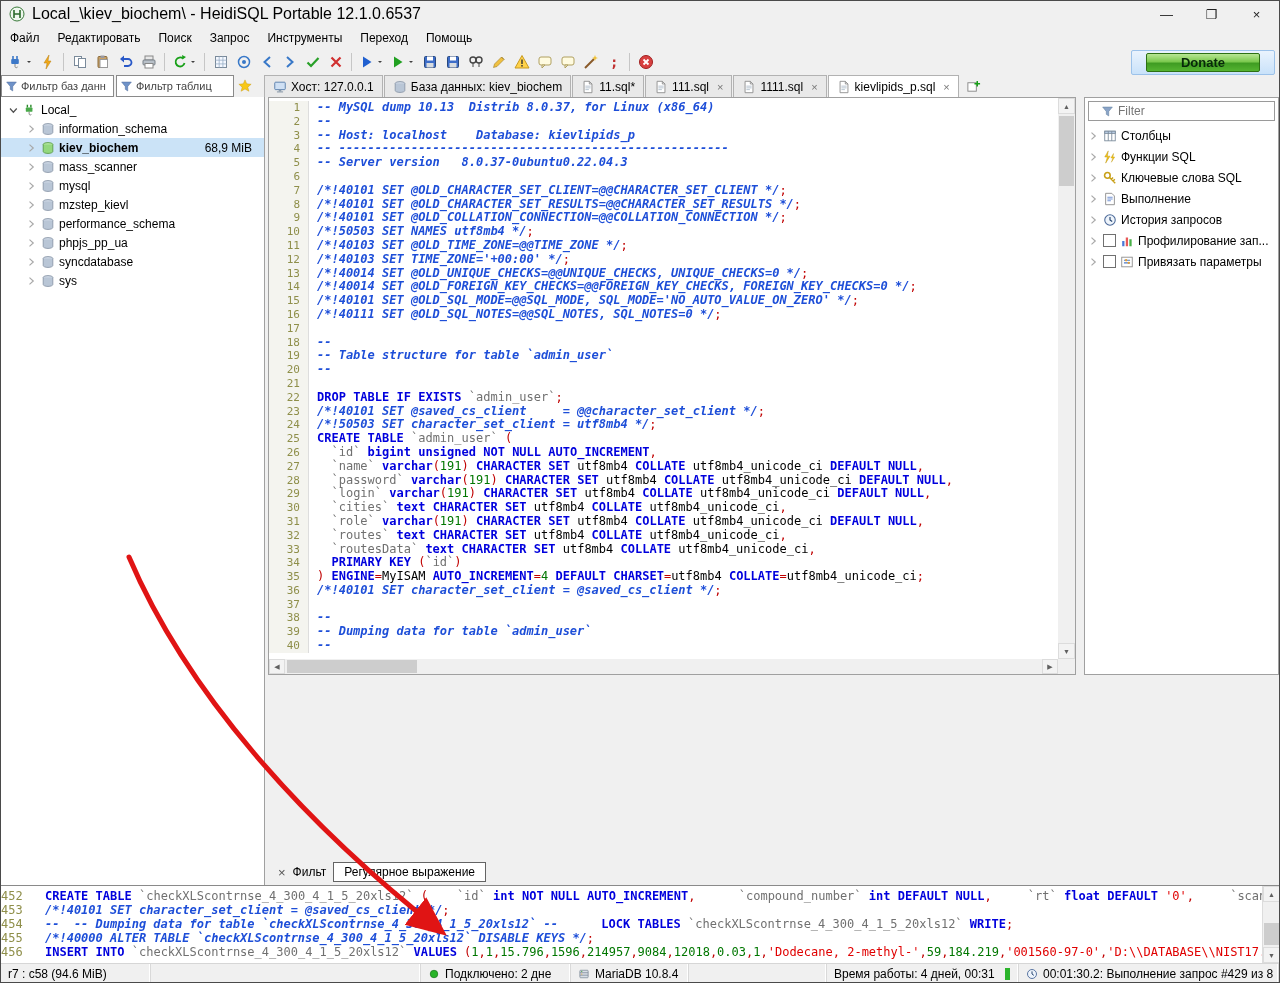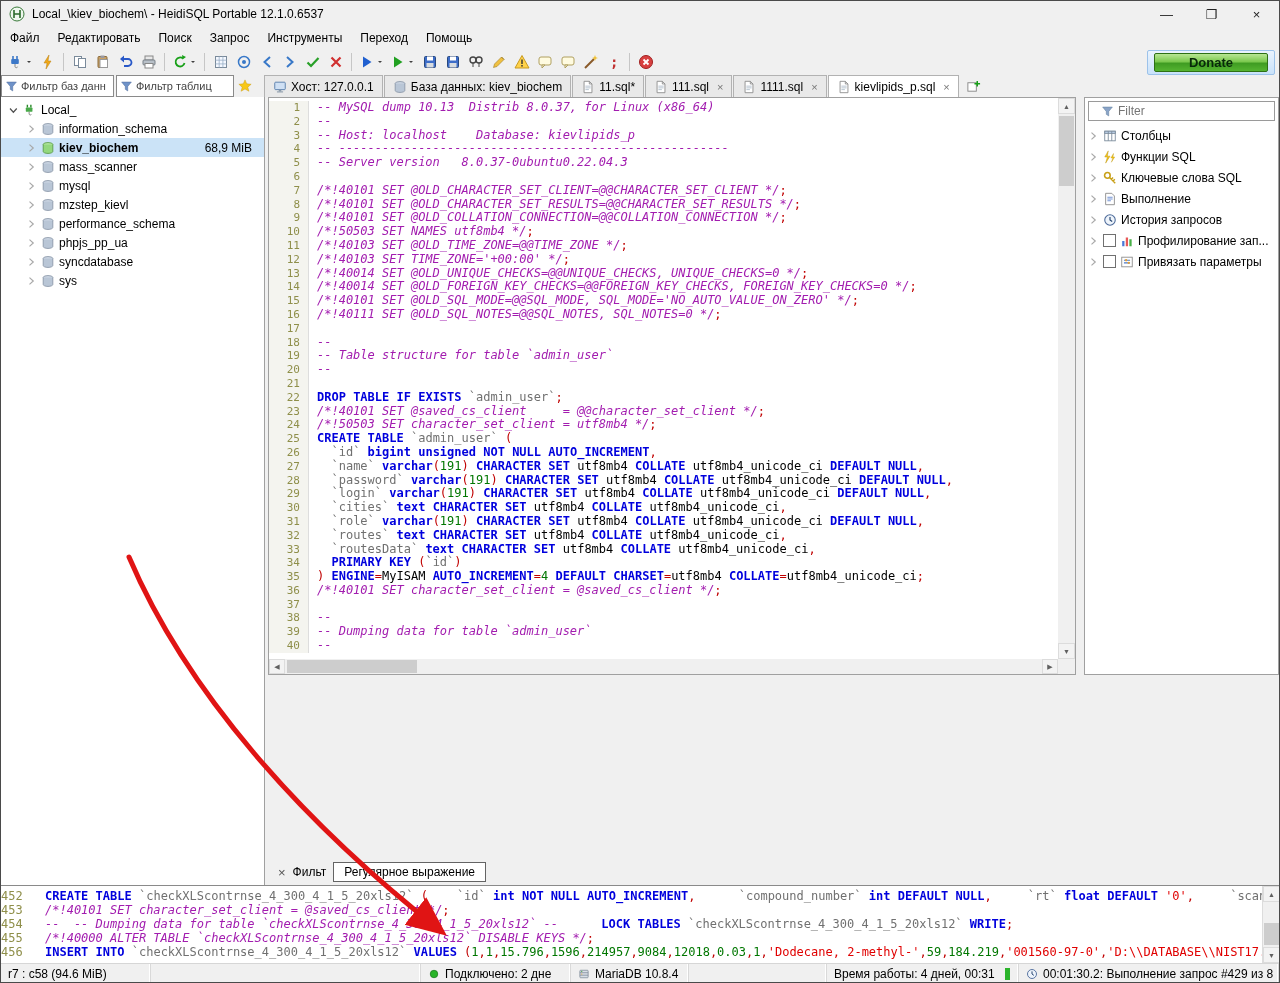--- a/index.html
+++ b/index.html
@@ -3,35 +3,35 @@
 <meta charset="utf-8">
 <style>
   * { margin:0; padding:0; box-sizing:border-box; }
   html,body { background:#9a9a9a; }
   body { font-family:"Liberation Sans",sans-serif; font-size:12px; color:#000; }
   .window { width:1280px; height:983px; background:#f0f0f0; border:1px solid #4a4a4a; position:relative; overflow:hidden; }
 
   
   .titlebar { height:26px; display:flex; align-items:center; background:#f0f0f0; }
   .appicon { width:16px; height:16px; margin:0 7px 0 8px; flex:none; }
-  .title-text { flex:1; font-size:12px; white-space:nowrap; overflow:hidden; }
+  .title-text { flex:1; font-size:16px; white-space:nowrap; overflow:hidden; }
   .wctl { width:45px; height:100%; display:flex; align-items:center; justify-content:center; font-size:13px; color:#222; cursor:default; }
 
   
   .menubar { height:22px; display:flex; align-items:center; background:#f0f0f0; }
   .menu-item { padding:2px 9px; white-space:nowrap; }
 
   
   .toolbar { height:26px; display:flex; align-items:center; background:#f0f0f0; padding-left:4px; }
   .tb-left { display:flex; align-items:center; height:100%; }
   .tbtn { height:22px; min-width:23px; display:flex; align-items:center; justify-content:center; padding:0 2px; border:1px solid transparent; border-radius:2px; }
   .tsep { width:1px; height:18px; background:#c6c6c6; margin:0 4px; flex:none; }
   .ic { width:16px; height:16px; flex:none; }
   .ic.caret { width:8px; height:8px; margin-left:1px; }
-  .donate-wrap { margin-left:auto; margin-right:4px; background:linear-gradient(#eaf3fd,#c9e2fa); border:1px solid #9cc2ea; padding:2px 6px; border-radius:2px; }
+  .donate-wrap { margin-left:auto; margin-right:4px; background:linear-gradient(#eaf3fd,#c9e2fa); border:1px solid #9cc2ea; padding:2px 14px; border-radius:2px; }
   .donate-btn { background:linear-gradient(#b8e694 0%, #7cc94f 45%, #3f9c22 55%, #55b431 100%); border:1px solid #2d7014; color:#08280a; font-weight:bold; font-size:13px; padding:1px 34px; font-family:"Liberation Sans",sans-serif; border-radius:2px; }
 
   
   .filterrow { height:22px; display:flex; align-items:stretch; background:#f0f0f0; }
   .ffield { background:#fff; border:1px solid #8a8a8a; display:flex; align-items:center; padding:0 3px; gap:3px; }
   .ffield.db { width:113px; } .ffield.tbl { width:118px; margin-left:2px; }
   .ffield input { border:none; outline:none; width:100%; font-size:11px; font-family:"Liberation Sans",sans-serif; }
   .ffield input::placeholder { color:#444; opacity:1; }
   .ffield .ic { width:13px; height:13px; }
   .starbtn { width:22px; display:flex; align-items:center; justify-content:center; }
@@ -57,21 +57,21 @@
   .tsize { margin-left:auto; padding-right:8px; }
 
   .rightarea { flex:1; display:flex; flex-direction:column; min-width:0; }
   .toprow { height:578px; display:flex; }
 
   .editor { flex:1; background:#fff; border:1px solid #a0a0a0; margin-right:8px; display:grid; grid-template-columns:1fr 17px; grid-template-rows:1fr 15px; min-width:0; }
   .editor-lines { grid-column:1; grid-row:1; overflow:hidden; padding-top:3px; }
   .eline { display:flex; height:13.8px; line-height:13.8px; font-family:"DejaVu Sans Mono",monospace; font-size:12px; white-space:pre; tab-size:4; }
   .gut { width:40px; flex:none; background:#f4f4ef; color:#8f8f4a; text-align:right; padding-right:8px; font-size:11px; border-right:1px solid #ddd; }
   .code { padding-left:8px; }
-  .c { color:#a21caf; font-style:italic; }
+  .c { color:#1d4ed8; font-style:italic;font-weight:bold; }
   .s { color:#e00000; }
   .q { color:#707070; }
   .n { color:#007700; }
   .k { color:#0000dd; font-weight:bold; }
   .y { color:#c00000; }
 
   .vscroll { grid-column:2; grid-row:1; background:#f0f0f0; position:relative; }
   .hscroll { grid-column:1; grid-row:2; background:#f0f0f0; position:relative; }
   .corner { grid-column:2; grid-row:2; background:#f0f0f0; }
   .sarr { position:absolute; display:flex; align-items:center; justify-content:center; color:#606060; font-size:7px; background:#f3f3f3; border:1px solid #dcdcdc; }

